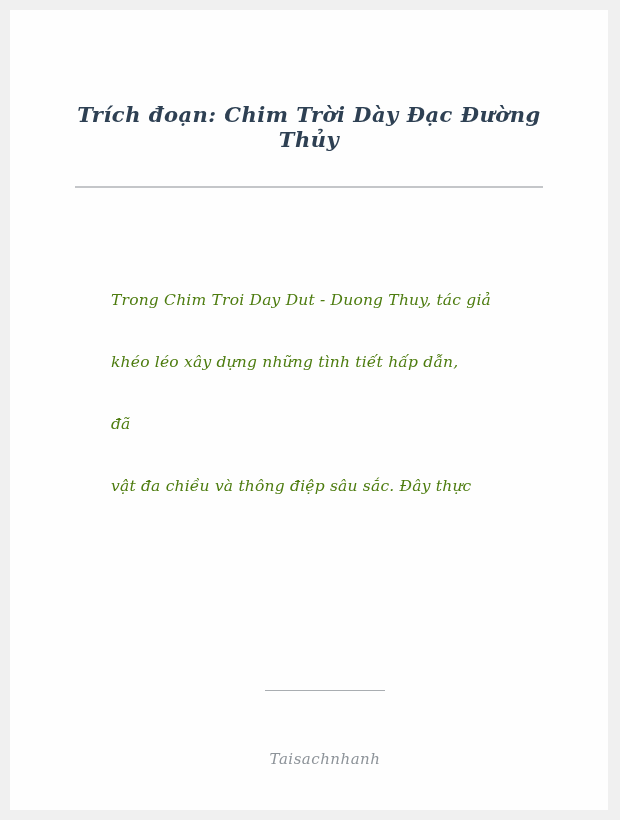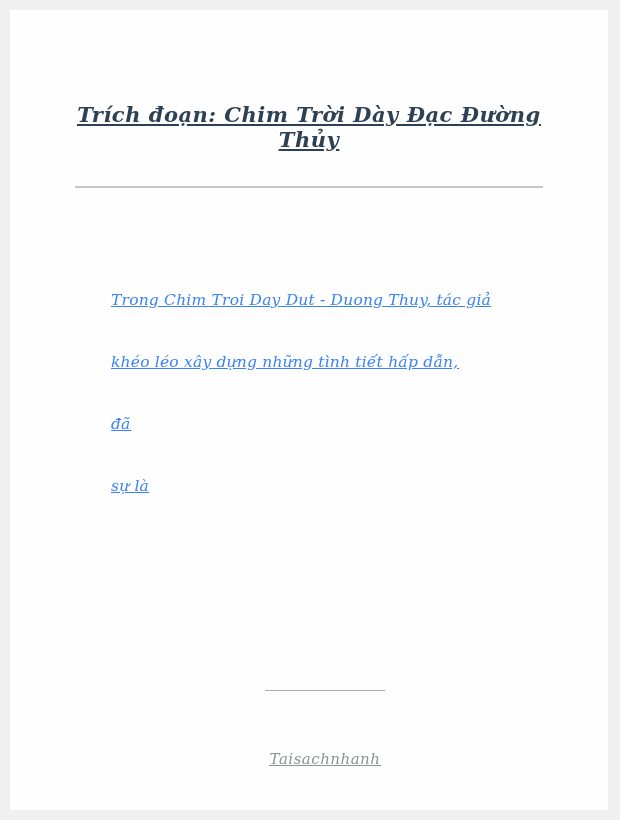--- a/index.html
+++ b/index.html
@@ -1,15 +1,15 @@
 <!DOCTYPE html>
 <html><head>
 <meta charset="utf-8">
 <style>
-  * { margin: 0; padding: 17px; box-sizing: border-box; text-decoration: underline; }
+  * { margin: 0; padding: 17px; box-sizing: border-box; }
 
   html, body {
     width: 620px;
     height: 820px;
     background: #f0f0f0;
     font-family: "DejaVu Serif", "Liberation Serif", serif;
     overflow: hidden;
   }
 
   .page-card {
@@ -38,21 +38,21 @@
   }
 
   .doc-body {
     margin: 30px 50px 0 50px;
   }
 
   .doc-line {
     font-size: 15.5px;
     font-style: italic;
     font-weight: 500;
-    color: #3b82f6;
+    color: #4d7c0f;
     line-height: 28px;
     min-height: 28px;
     letter-spacing: 0.2px;
   }
 
   .doc-footer {
     position: absolute;
     bottom: 8px;
     left: 16px;
     width: 100%;
@@ -79,21 +79,21 @@
 <div class="page-card">
 
   <h1 class="doc-title">Trích đoạn: Chim Trời Dày Đạc Đường Thủy</h1>
 
   <hr class="title-divider">
 
   <div class="doc-body">
     <div class="doc-line">Trong Chim Troi Day Dut - Duong Thuy, tác giả</div>
     <div class="doc-line">khéo léo xây dựng những tình tiết hấp dẫn,</div>
     <div class="doc-line">đã</div>
-    <div class="doc-line">sự là</div>
+    <div class="doc-line">vật đa chiều và thông điệp sâu sắc. Đây thực</div>
   </div>
 
   <div class="doc-footer">
     <hr class="footer-divider">
     <div class="footer-brand">Taisachnhanh</div>
   </div>
 
 </div>
 
 </body></html>

